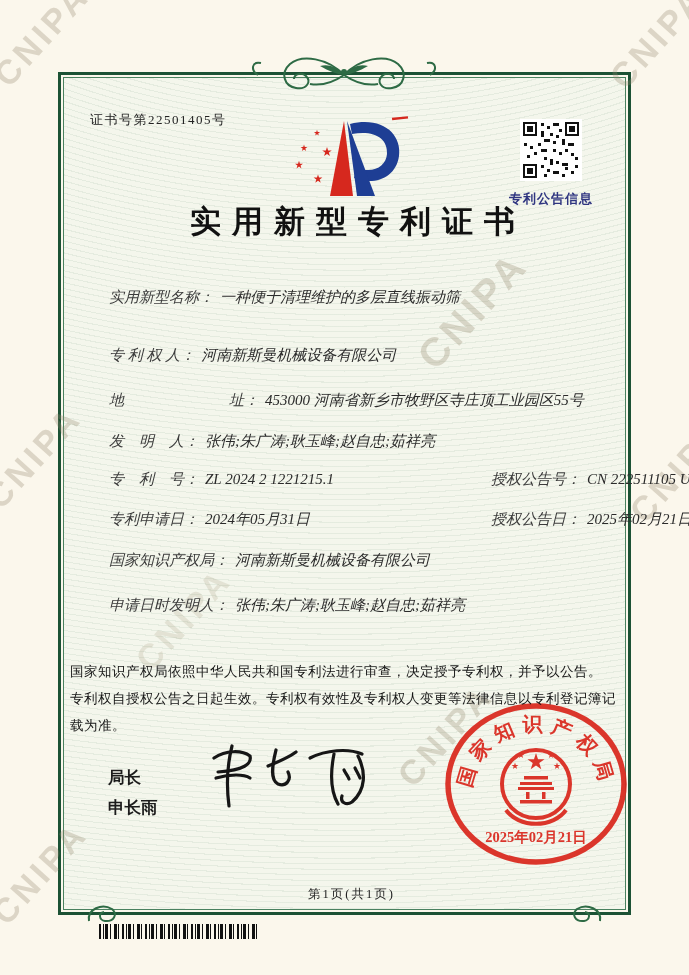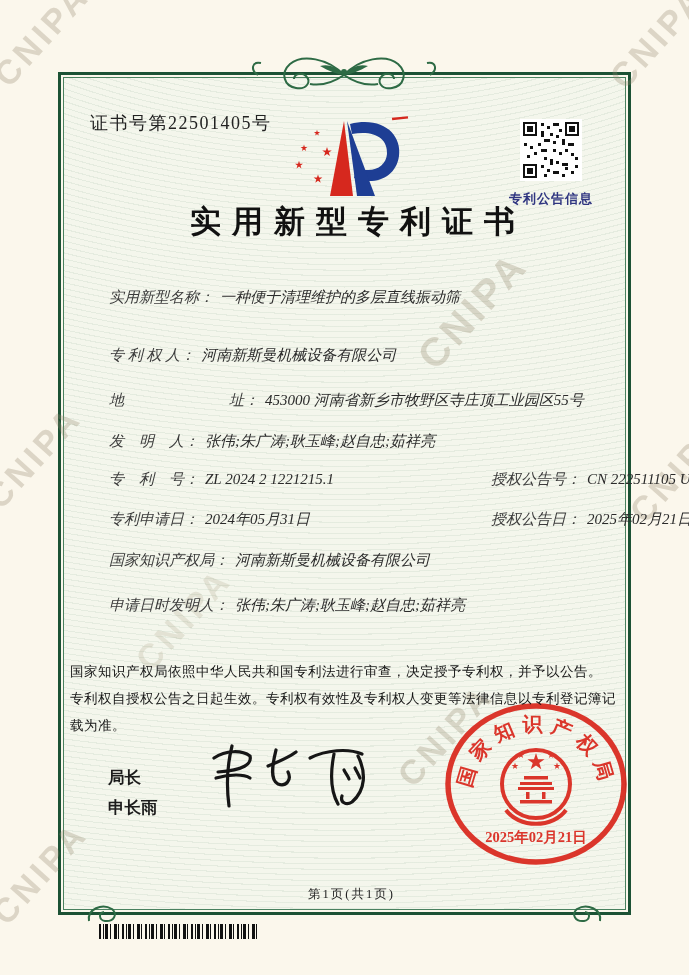--- a/index.html
+++ b/index.html
@@ -34,21 +34,21 @@
     background-color:#F4F6EC;
     background-image:repeating-radial-gradient(1400px 980px at 50% -45%,
       rgba(104,148,118,0.11) 0 1.5px, rgba(0,0,0,0) 1.5px 8px);
   }
   .ornament { position:absolute; z-index:3; pointer-events:none; }
   .orn-top { left:244px; top:52px; }
   .orn-bl  { left:86px;  top:901px; }
   .orn-br  { left:571px; top:901px; transform:scale(-1,1); }
   
   .content { position:absolute; inset:0; z-index:4; }
-  .cert-no { position:absolute; left:90px; top:111px; font-size:18px; letter-spacing:1.5px; color:#222; }
+  .cert-no { position:absolute; left:90px; top:111px; font-size:13px; letter-spacing:1.5px; color:#222; }
   .logo { position:absolute; left:280px; top:108px; }
   .qr { position:absolute; left:520px; top:119px; }
   .qr-label {
     position:absolute; left:503px; top:190px; width:96px; text-align:center;
     font-size:13px; font-weight:bold; letter-spacing:1px; color:#2F3580;
   }
   .title {
     position:absolute; left:8px; top:201px; width:100%; text-align:center;
     font-size:31px; font-weight:bold; letter-spacing:11px; text-indent:11px; color:#111;
   }

